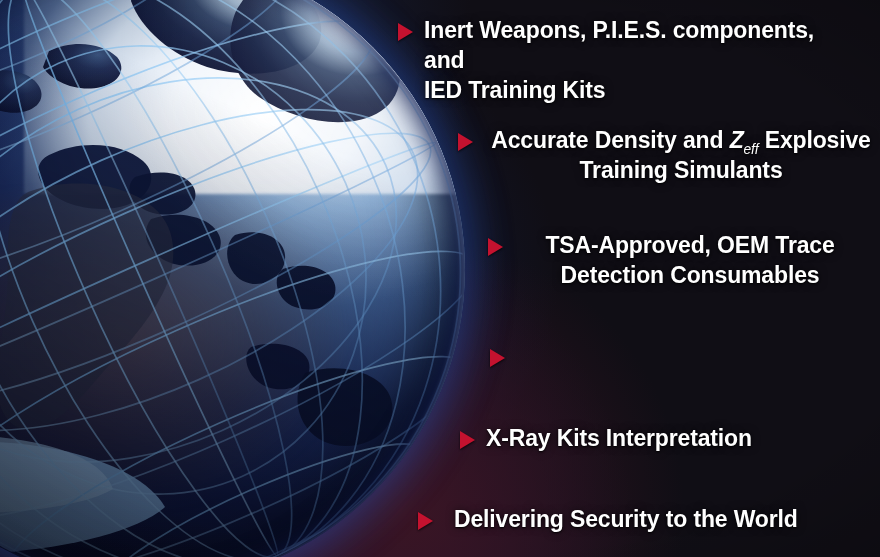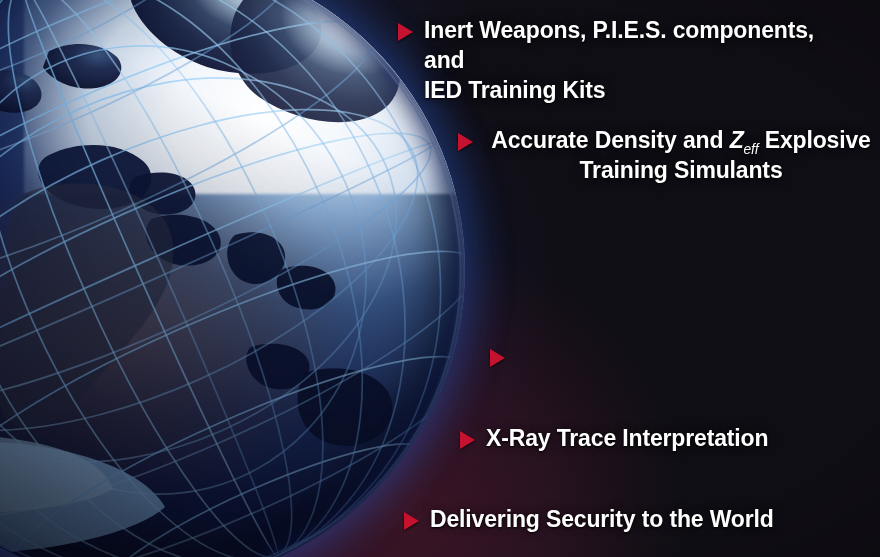--- a/index.html
+++ b/index.html
@@ -114,21 +114,21 @@
 
   
   #b0{left:0px;   top:16px;  width:470px;}
   #b0 .btext{text-align:left;width:432px;}
   #b1{left:60px;  top:126px; width:420px;}
   #b1 .btext{text-align:center;width:394px;}
   #b2{left:90px;  top:231px; width:380px;}
   #b2 .btext{text-align:center;width:352px;}
   #b3{left:92px;  top:342px; width:380px;}
   #b4{left:62px;  top:424px; width:400px;}
-  #b5{left:6px;   top:505px; width:440px;}
+  #b5{left:20px;   top:505px; width:440px;gap:10px;}
 </style>
 </head>
 <body>
 
 <div id="stage">
 
   <div class="bg-base"></div>
 
   <div class="globe-wrap">
     <div class="globe-halo"></div>
@@ -248,28 +248,33 @@
       <span class="btext">Inert Weapons, P.I.E.S. components, and
 IED Training Kits</span>
     </div>
 
     <div class="bullet" id="b1">
       <span class="arrow"></span>
       <span class="btext"><span>Accurate Density and </span><span class="zsym">Z</span><sub>eff</sub><span> Explosive
 Training Simulants</span></span>
     </div>
 
+    <div class="bullet" id="b2">
+      <span class="arrow"></span>
+      <span class="btext">TSA-Approved, OEM Trace
+Detection Consumables</span>
+    </div>
 
     <div class="bullet" id="b3">
       <span class="arrow"></span>
     </div>
 
     <div class="bullet" id="b4">
       <span class="arrow"></span>
-      <span class="btext">X-Ray Trace Interpretation</span>
+      <span class="btext">X-Ray Kits Interpretation</span>
     </div>
 
     <div class="bullet" id="b5">
       <span class="arrow"></span>
       <span class="btext">Delivering Security to the World</span>
     </div>
 
   </div>
 </div>
 

